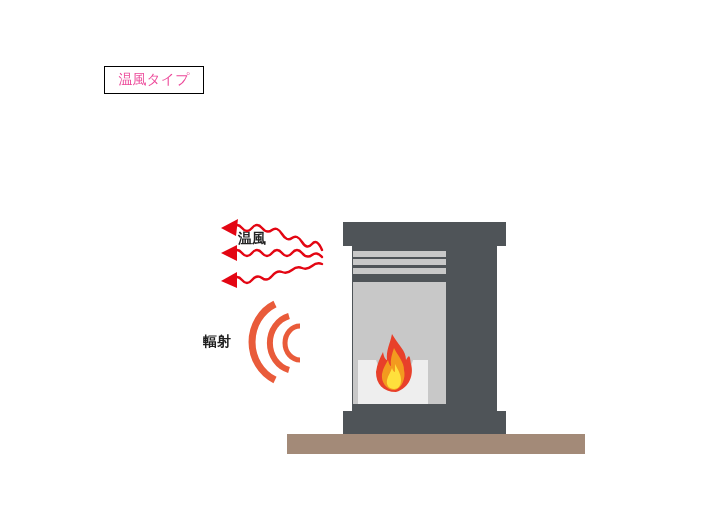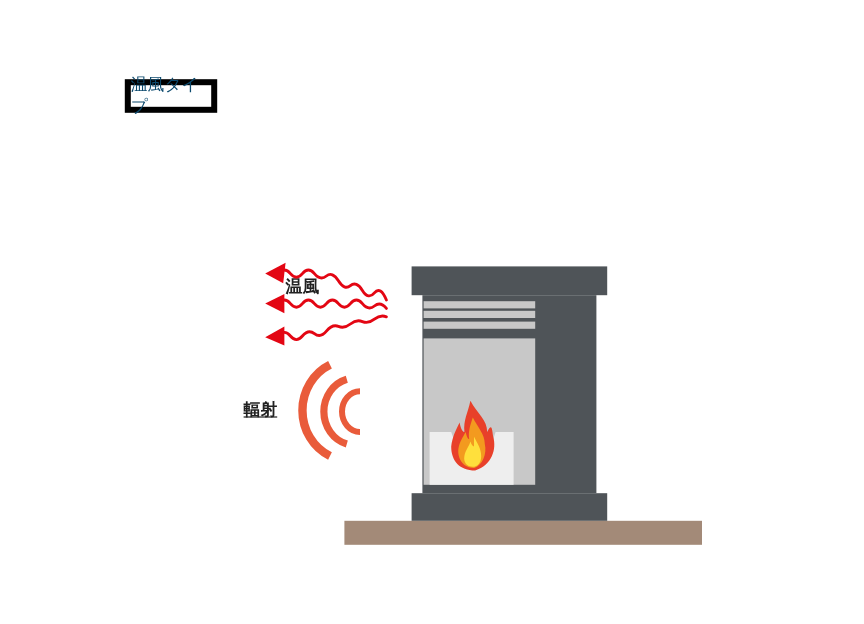--- a/index.html
+++ b/index.html
@@ -1,31 +1,31 @@
 <!DOCTYPE html>
 <html><head>
 <meta charset="utf-8">
 <style>
   html, body { margin:0; padding:0; background:#ffffff; }
   body { width:720px; height:520px; position:relative; overflow:hidden;
          font-family:"DejaVu Sans", sans-serif; }
-  .title-box { position:absolute; left:104px; top:66px; width:77px; height:28px;
-               border:5px solid #000000; box-sizing:border-box;
+  .title-box { position:absolute; left:104px; top:66px; width:100px; height:28px;
+               border:1px solid #000000; box-sizing:border-box;
                display:flex; align-items:center; justify-content:center;
-               font-size:14px; color:#0c4a6e; }
+               font-size:14px; color:#ec4899; }
   .label { position:absolute; font-size:14px; font-weight:bold; color:#222222; }
   svg.scene { position:absolute; left:0; top:0; }
 </style>
 </head>
 <body>
 
 <div class="title-box">温風タイプ</div>
 
 <div class="label" style="left:238px; top:190px;margin-top:40px;">温風</div>
-<div class="label" style="left:203px; top:333px;text-decoration:underline;">輻射</div>
+<div class="label" style="left:203px; top:333px;">輻射</div>
 
 <svg class="scene" width="720" height="520" viewBox="0 0 720 520">
 
   <rect x="287" y="434" width="298" height="20" fill="#a38a78"></rect>
 
   <g>
 
     <rect x="343" y="222" width="163" height="24" fill="#4f5458"></rect>
 
     <rect x="352" y="246" width="145" height="165" fill="#4f5458"></rect>

